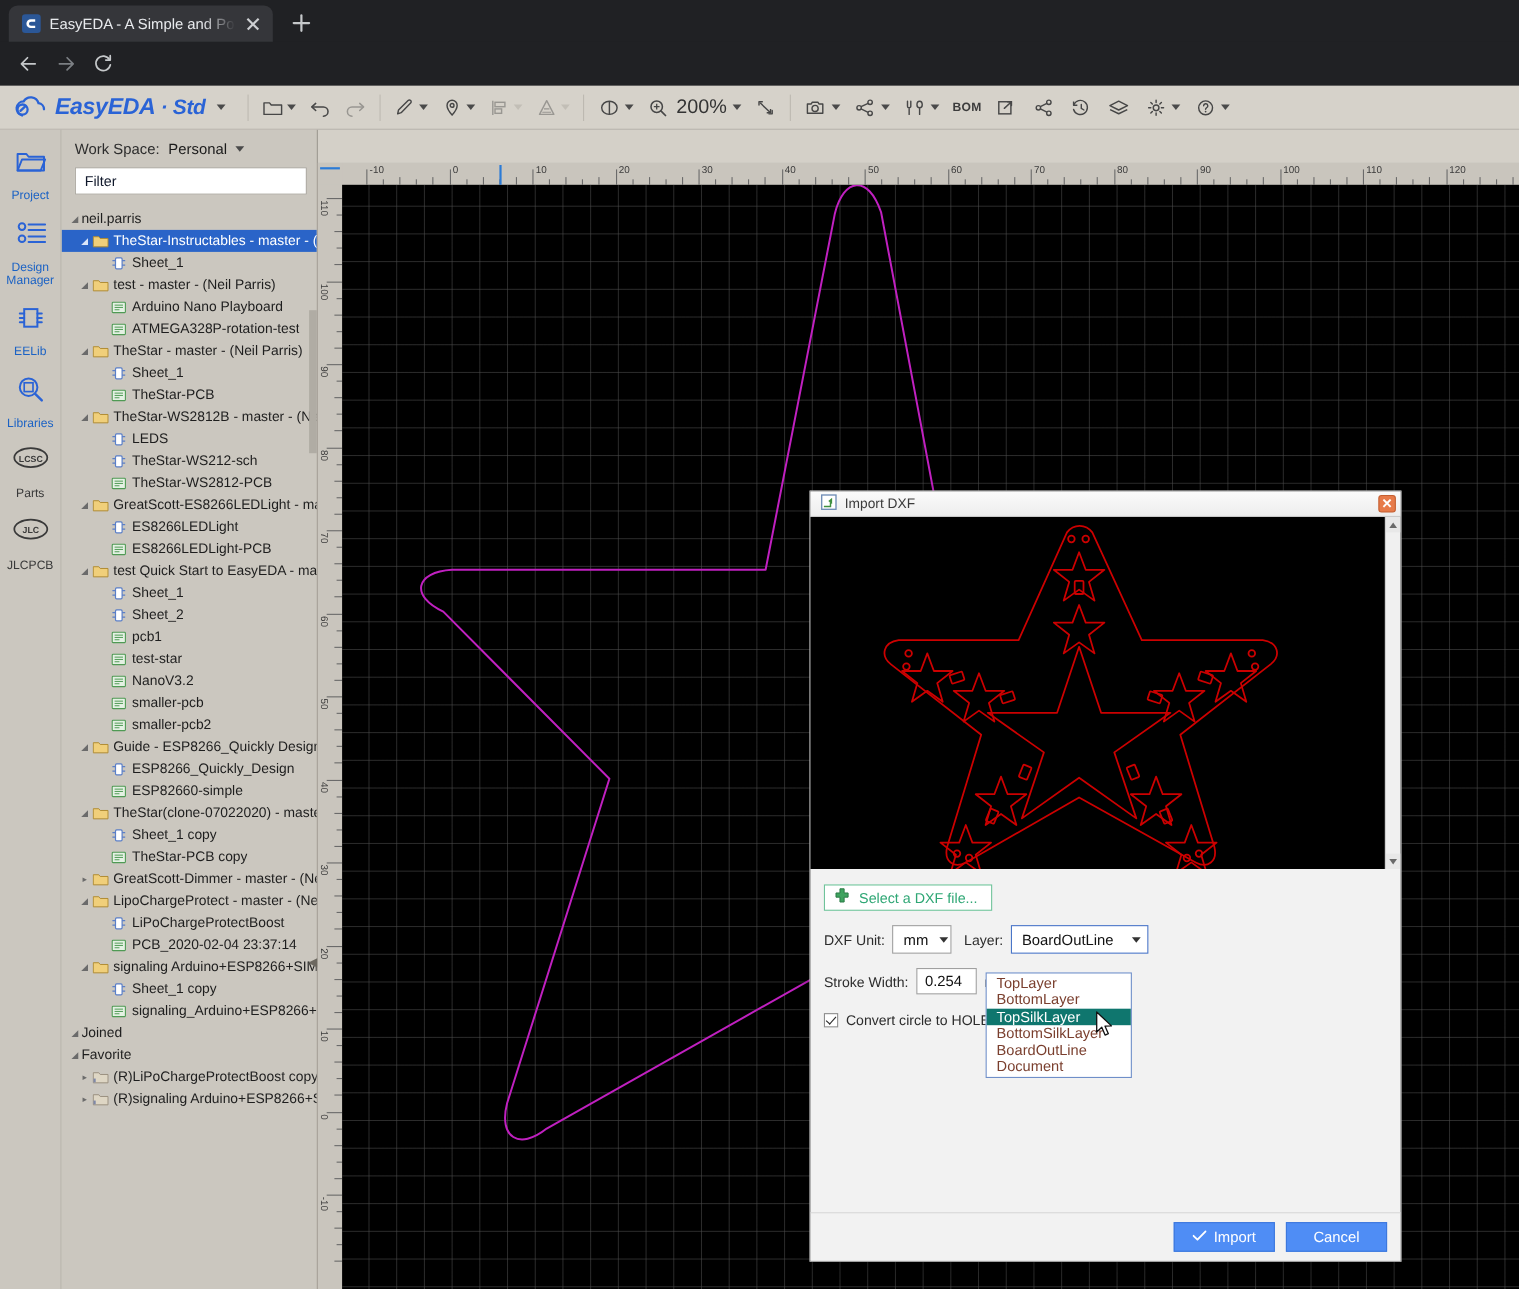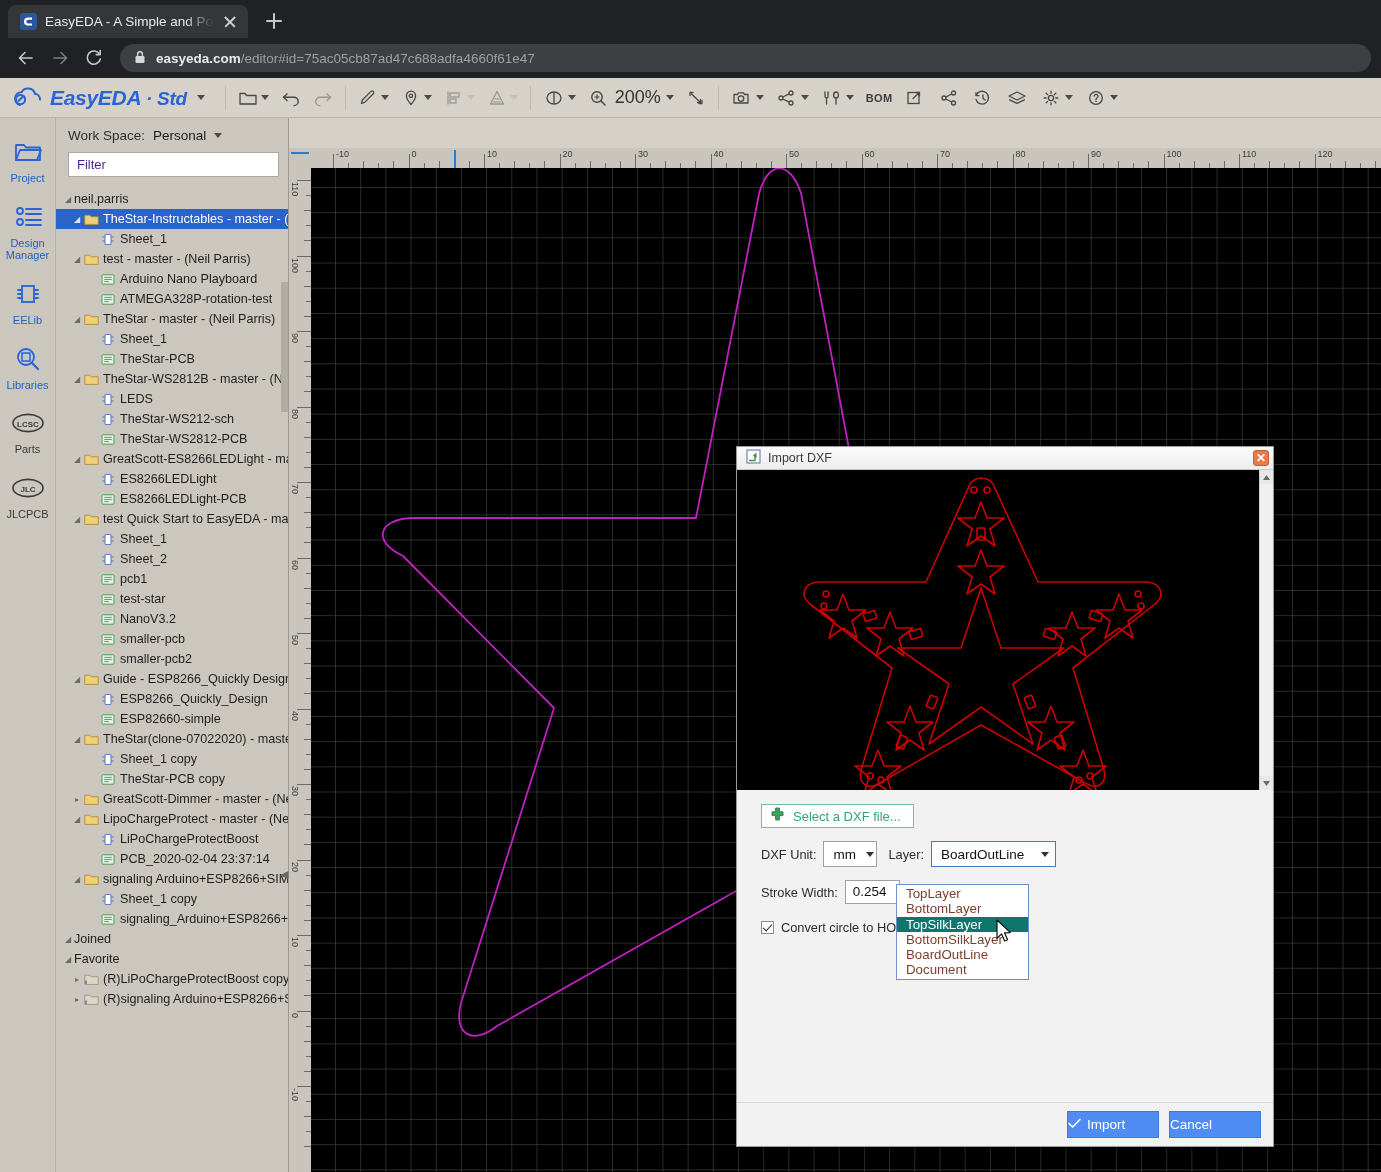--- a/index.html
+++ b/index.html
@@ -95,34 +95,34 @@
 
   
   #rail {
     position: absolute; left: 0; top: 40px; width: 56px; bottom: 0;
     background: #cbc7bf; border-right: 1px solid #b5b1a9;
     display: flex; flex-direction: column; align-items: center; padding-top: 8px;
   }
   .rail-item { width: 56px; padding: 8px 0 6px; text-align: center; }
   .rail-item .rl { font-size: 11px; color: #1b62c4; line-height: 1.15; margin-top: 2px; display:block; }
   .rail-item.dark .rl { color: #3a3a3a; }
-  .rail-ic { height: 36px; display: flex; align-items: center; justify-content: center; }
+  .rail-ic { height: 36px; display: flex; justify-content: center; }
 
   
   #panel {
     position: absolute; left: 56px; top: 40px; width: 233px; bottom: 0;
     background: #cbc7bf; border-right: 1px solid #9e9a92;
     display: flex; flex-direction: column;
   }
   #panel-head { padding: 10px 10px 8px 12px; }
   #ws-row { display:flex; align-items:center; gap: 8px; font-size: 13.5px; color: #2d2d2d; }
   #ws-row .val { color:#1b1b1b; }
   #filter {
     margin-top: 9px; width: 211px; height: 25px; background: #fff;
-    border: 1px solid #aba79f; font-size: 13px; color: #4c1d95; padding: 0 8px;
+    border: 1px solid #aba79f; font-size: 13px; color: #0f172a; padding: 0 8px;
     line-height: 23px;
   }
   #tree { flex: 1 1 auto; overflow: hidden; font-size: 12.6px; color: #1e1e1e; position: relative; padding-top: 4px; }
   .node { display: flex; align-items: center; height: 20px; white-space: nowrap; }
   .node .tw { width: 12px; text-align: center; font-size: 8px; color: #6b6b6b; flex: 0 0 12px; }
   .node .lbl { overflow: hidden; }
   .node.sel { background: #2a64c8; color: #fff; }
   .node.sel .tw { color: #dbe6fa; }
   .ic16 { width: 16px; height: 16px; margin-right: 4px; flex: 0 0 16px; display: flex; align-items: center; justify-content: center; }
   .depth0 { padding-left: 6px; }
@@ -186,21 +186,21 @@
   #dxf-scroll {
     position: absolute; right: 0; top: 0; width: 14px; bottom: 0;
     background: #f0f0f0; border-left: 1px solid #d0d0d0;
   }
   #dxf-scroll .arrow {
     position:absolute; left:0; width: 13px; height: 14px; background: #e8e8e8;
     display:flex; align-items:center; justify-content:center;
   }
   #dxf-scroll .arrow.up { top: 0; }
   #dxf-scroll .arrow.dn { bottom: 0; }
-  #dxf-body { flex: 1 1 auto; padding: 14px 0 0 24px; position: relative; font-size: 13px; color: #2c2c2c; }
+  #dxf-body { flex: 1 1 auto; padding: 14px 0 0 12px; position: relative; font-size: 13px; color: #2c2c2c; }
   #select-dxf-btn {
     display: inline-flex; align-items: center; gap: 8px;
     border: 1px solid #6fc39a; background: #fff; color: #2fa775;
     height: 24px; padding: 0 12px 0 8px; font-size: 13px;
   }
   #dims { margin-top: 11px; font-size: 12.5px; color: #333; }
   #dims span { margin-right: 12px; }
   .form-row { margin-top: 13px; display: flex; align-items: center; gap: 7px; }
   .lbl-sm { font-size: 12.8px; color: #2c2c2c; }
   .select-box {
@@ -224,21 +224,21 @@
     content: ''; position: absolute; left: 3px; top: 0px; width: 4px; height: 8px;
     border: solid #2b2b2b; border-width: 0 1.6px 1.6px 0; transform: rotate(42deg);
   }
   #dxf-footer {
     height: 44px; border-top: 1px solid #d8d8d8; background: #f2f2f2;
     display: flex; align-items: center; justify-content: flex-end; gap: 10px;
     padding-right: 12px;
   }
   .btn-primary {
     height: 27px; min-width: 92px; background: #4f8df5; color: #fff;
-    font-size: 13.5px; display: flex; align-items: center; gap: 6px;
+    font-size: 13.5px; display: flex; align-items: center; justify-content: center; gap: 6px;
     border: 1px solid #3d78dd;
   }
   
   #layer-dropdown {
     position: absolute; left: 896px; top: 806px; width: 133px;
     background: #fff; border: 1px solid #6f8fc9; z-index: 60;
     font-size: 13.3px; padding: 1px 0;
   }
   #layer-dropdown .opt { height: 15.3px; line-height: 15.3px; padding-left: 9px; color: #7a3f2e; white-space: nowrap; }
   #layer-dropdown .opt.hl { background: #0f766e; color: #fff; }
@@ -272,29 +272,20 @@
       <svg width="20" height="20" viewBox="0 0 20 20">
           <path d="M4 10h11.5M11 4.5 16.5 10 11 15.5" fill="none" stroke="#7b7f83" stroke-width="1.6" stroke-linecap="round" stroke-linejoin="round"></path>
         </svg>
     </span>
     <span class="nav-btn">
       <svg width="20" height="20" viewBox="0 0 20 20">
           <path d="M15.5 6.2A6.6 6.6 0 1 0 16.3 11" fill="none" stroke="#c5c8ca" stroke-width="1.6" stroke-linecap="round"></path>
           <path d="M16.2 2.6v4h-4" fill="none" stroke="#c5c8ca" stroke-width="1.6" stroke-linecap="round" stroke-linejoin="round"></path>
         </svg>
     </span>
-    <div id="urlbox">
-      <span class="lock">
-        <svg width="12" height="14" viewBox="0 0 12 14">
-            <rect x="1.5" y="6" width="9" height="7" rx="1.2" fill="#d6d8da"></rect>
-            <path d="M3.6 6V4.2a2.4 2.4 0 0 1 4.8 0V6" fill="none" stroke="#d6d8da" stroke-width="1.4"></path>
-          </svg>
-      </span>
-      <span id="urltext"><span class="host">easyeda.com</span><span>/editor#id=75ac05cb87ad47c688adfa4660f61e47</span></span>
-    </div>
   </div>
 </div>
 
 <div id="app">
 
   <div id="eda-toolbar">
     <div id="logo">
       <svg width="34" height="24" viewBox="0 0 34 24">
           <path d="M10 19a6.5 6.5 0 0 1 1.5-12.8A7.4 7.4 0 0 1 25 7.8a5.6 5.6 0 0 1 5 5.6" fill="none" stroke="#2a63d6" stroke-width="2.1" stroke-linecap="round"></path>
           <circle cx="10.5" cy="13.6" r="4.6" fill="none" stroke="#2a63d6" stroke-width="2.1"></circle>

